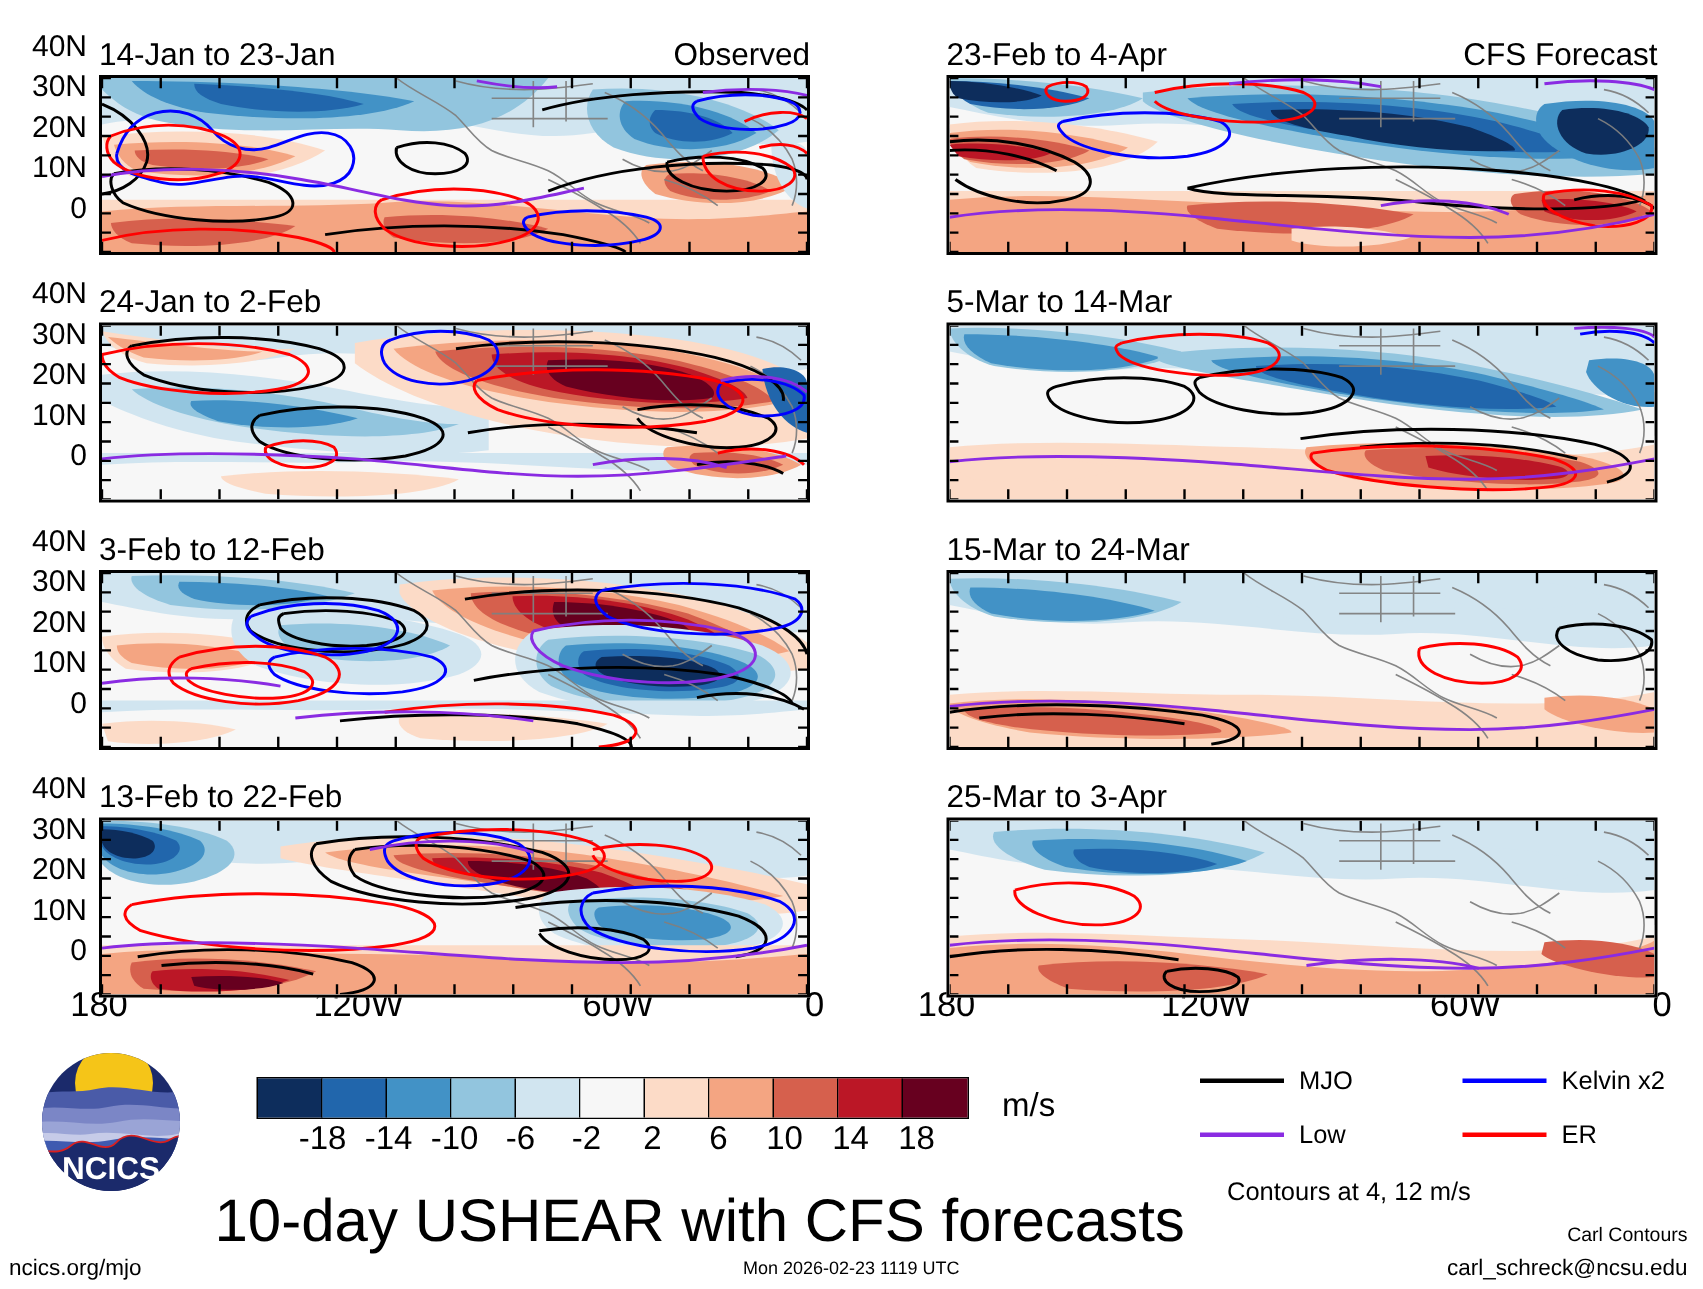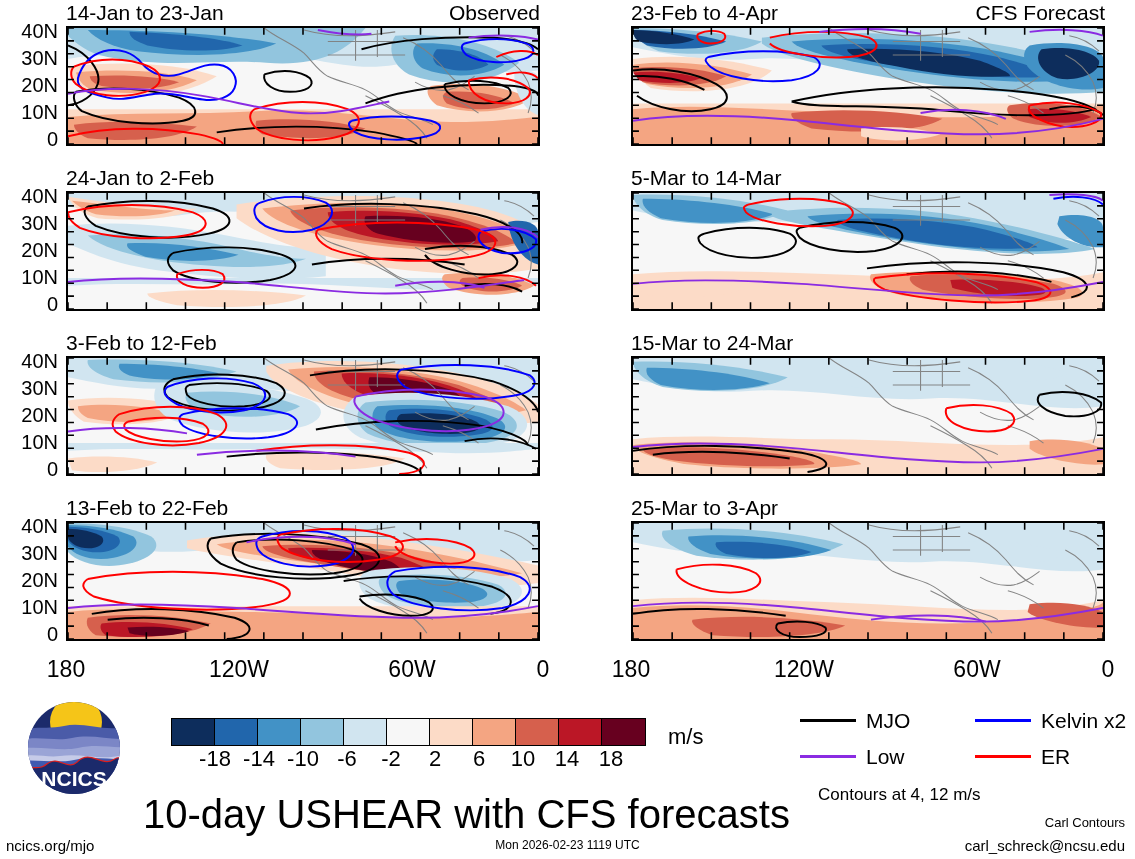--- a/index.html
+++ b/index.html
@@ -3,21 +3,21 @@
 <meta charset="utf-8">
 <style>
   html,body{margin:0;padding:0;background:#ffffff;}
   body{
     width:1135px;height:859px;position:relative;overflow:hidden;
     font-family:"Liberation Sans","DejaVu Sans",sans-serif;
     color:#000;
   }
   .panel-grid{position:absolute;left:0;top:0;width:1135px;height:690px;padding-left:29px;}
 
-  .panel{position:absolute;}
+  .panel{position:absolute;margin-top:24px;}
   .panel-title{
     position:absolute;left:0;top:0;
     font-size:21px;line-height:21px;font-weight:400;white-space:nowrap;
   }
   .panel-corner{
     position:absolute;right:0;top:0;
     font-size:21px;line-height:21px;white-space:nowrap;
   }
   .map-box{
     position:absolute;left:0;top:24px;
@@ -52,21 +52,21 @@
     text-align:center;transform:translateX(-50%);white-space:nowrap;
   }
   .cbar-units{
     position:absolute;left:668px;top:726px;
     font-size:22px;line-height:22px;
   }
 
   .legend{position:absolute;left:800px;top:710px;width:330px;height:66px;}
   .leg-item{position:absolute;display:flex;align-items:center;white-space:nowrap;}
   .leg-line{display:inline-block;width:56px;height:0;border-top:3px solid #000;margin-right:10px;}
-  .leg-text{font-size:21px;line-height:21px;}
+  .leg-text{font-size:17px;line-height:21px;}
 
   .maintitle{
     position:absolute;left:143px;top:798px;width:640px;
     font-size:40px;line-height:33px;text-align:right;white-space:nowrap;
   }
   .contours-note{
     position:absolute;left:818px;top:786px;
     font-size:17px;line-height:17px;white-space:nowrap;
   }
   .author{

